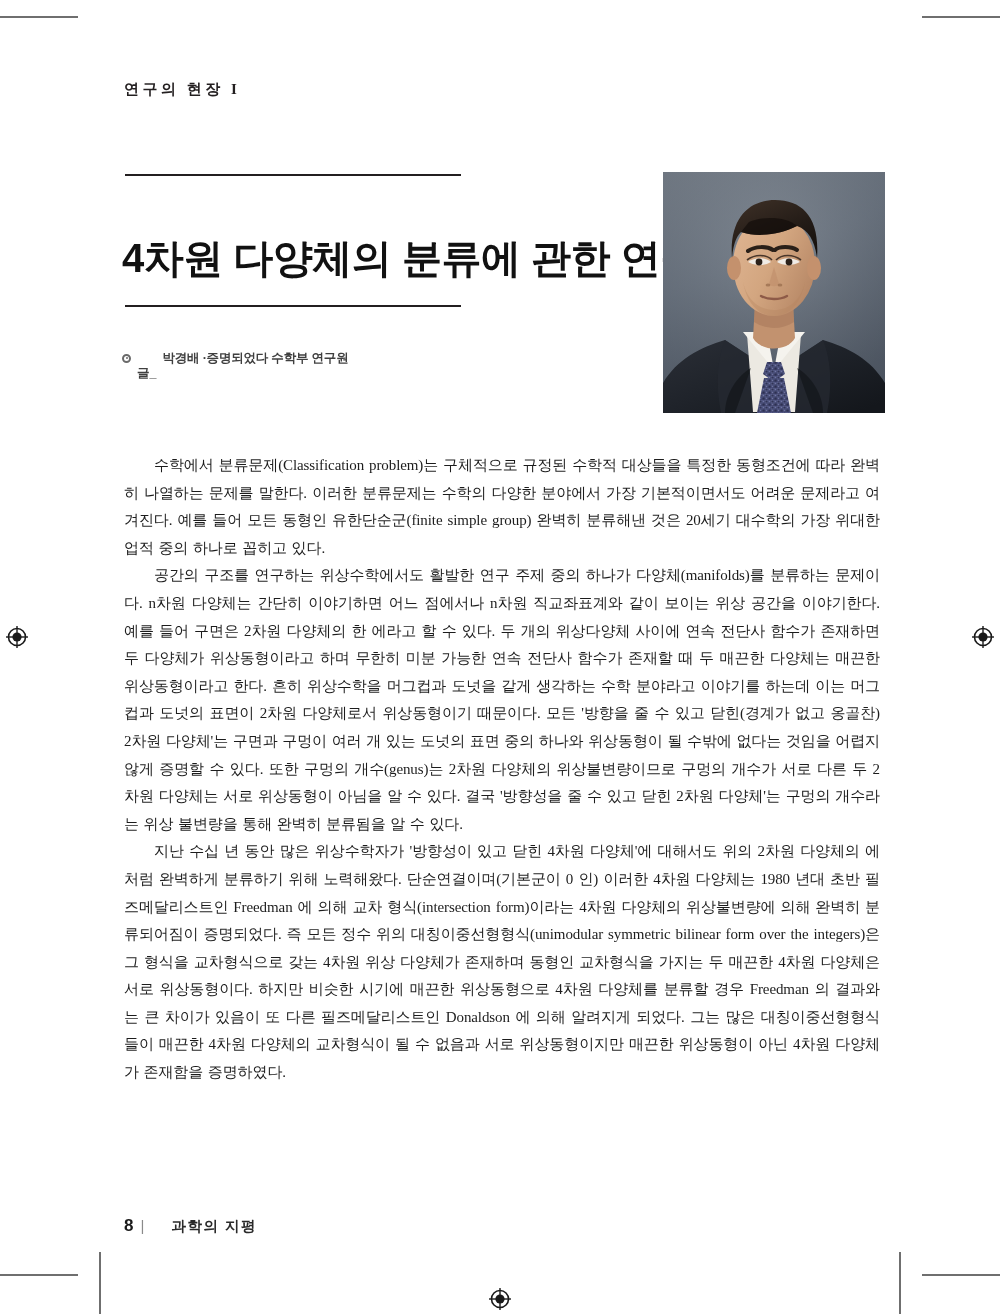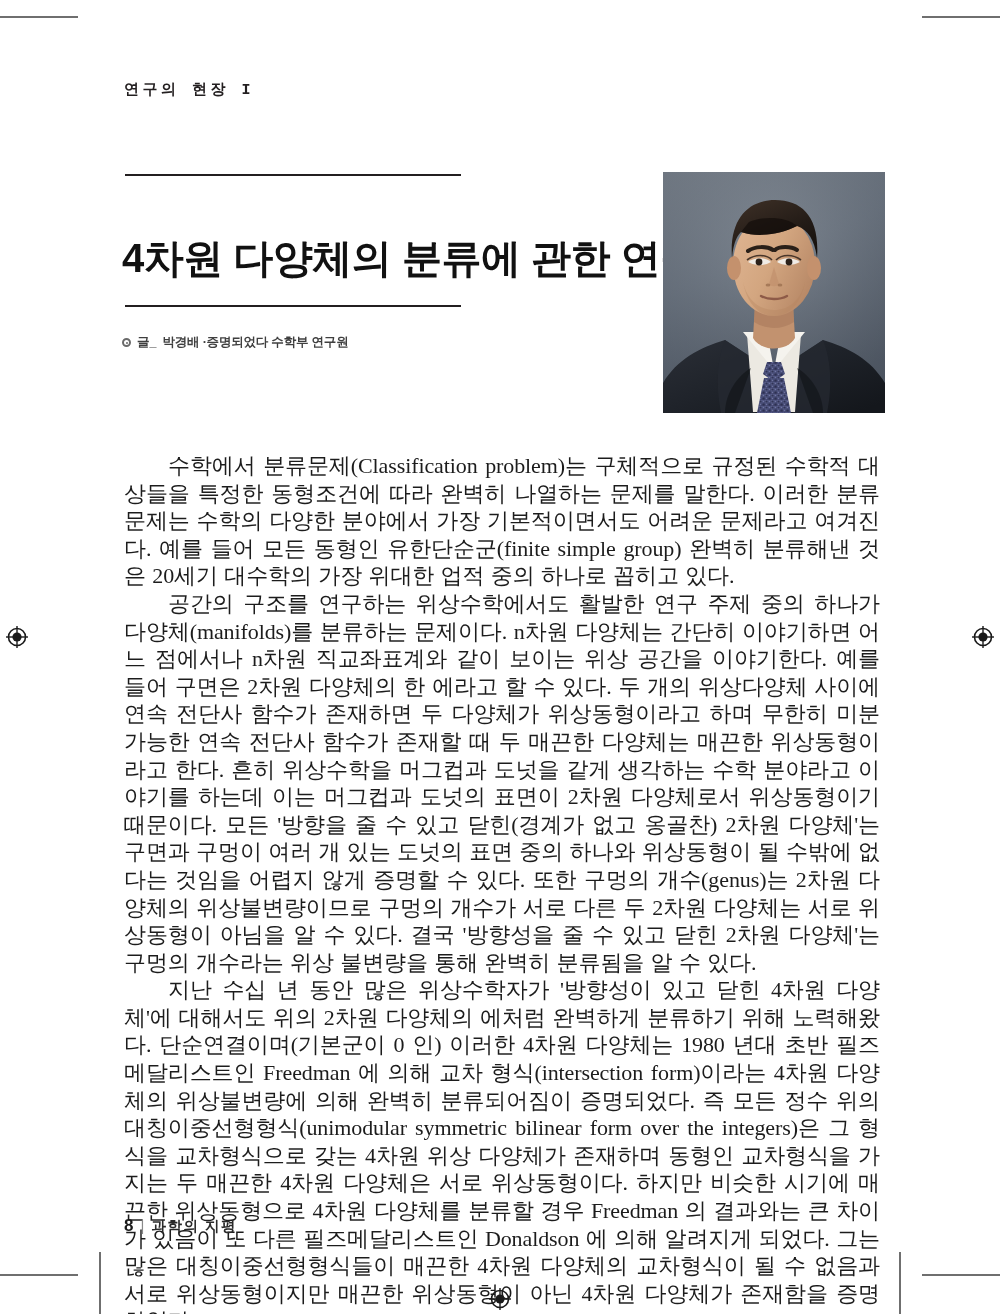--- a/index.html
+++ b/index.html
@@ -32,21 +32,21 @@
     position: absolute;
     width: 22px;
     height: 22px;
   }
 
   
   .running-head {
     position: absolute;
     left: 124px;
     top: 80px;
-    font-family: Liberation Mono, monospace;
+    font-family: Liberation Serif, serif;
     font-size: 15px;
     font-weight: bold;
     letter-spacing: 3.5px;
     color: #231f20;
     white-space: nowrap;
   }
 
   
   .rule {
     position: absolute;
@@ -94,21 +94,21 @@
     position: relative;
   }
   .byline .bullet-icon::after {
     content: "";
     position: absolute;
     left: 1.5px; top: 1.5px;
     width: 2px; height: 2px;
     border-radius: 50%;
     background: #6a6a6a;
   }
-  .byline-label { letter-spacing: 0px; }
+  .byline-label { letter-spacing: 0px; margin-top: 31px; }
   .byline-name { letter-spacing: -0.2px; }
 
   
   .portrait {
     position: absolute;
     left: 663px;
     top: 172px;
     width: 222px;
     height: 241px;
     overflow: hidden;
@@ -122,21 +122,21 @@
     left: 124px;
     top: 452px;
     width: 756px;
   }
   .body-copy p {
     margin: 0;
     text-indent: 2em;
     text-align: justify;
     text-justify: inter-character;
     font-family: "Liberation Serif", "DejaVu Serif", serif;
-    font-size: 22px;
+    font-size: 15px;
     line-height: 27.6px;
     color: #1c1c1c;
     letter-spacing: -0.1px;
     word-spacing: 1px;
   }
 
   
   .folio {
     position: absolute;
     left: 124px;
@@ -156,20 +156,21 @@
     color: #8a8a8a;
     font-size: 15px;
     font-family: "Liberation Sans", "DejaVu Sans", sans-serif;
   }
   .folio-text {
     font-family: "Liberation Serif", "DejaVu Serif", serif;
     font-size: 14.5px;
     font-weight: bold;
     letter-spacing: 1.6px;
     color: #2a2a2a;
+    margin-left: 20px;
   }
 </style>
 </head>
 <body>
 
 <div id="page">
 
   <div class="crop-mark crop-h" style="left:0px;  top:16px;"></div>
   <div class="crop-mark crop-h" style="left:922px;top:16px;"></div>
   <div class="crop-mark crop-h" style="left:0px;  top:1274px;"></div>

